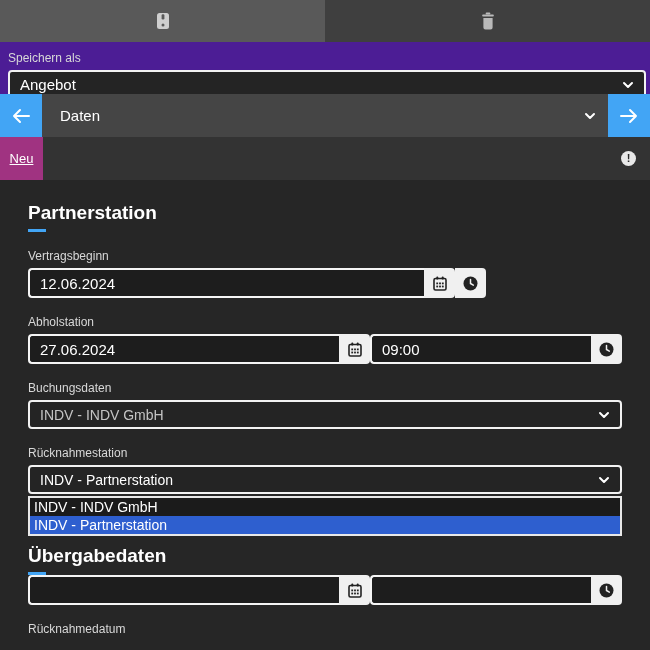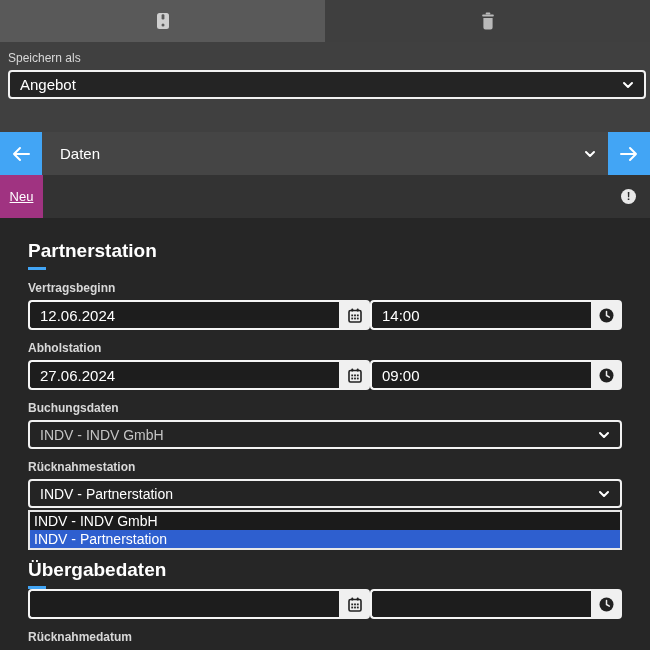--- a/index.html
+++ b/index.html
@@ -13,21 +13,21 @@
 
   
   .tab-bar { display: flex; height: 42px; }
   .tab {
     flex: 1; display: flex; align-items: center; justify-content: center;
     background: #3f3f3f; cursor: pointer;
   }
   .tab.active { background: #595959; }
 
   
-  .save-section { background: #404040; height: 90px; padding: 9px 4px 0 8px; }
+  .save-section { background: #4c1d95; height: 52px; padding: 9px 4px 0 8px; }
   .field-label { font-size: 12px; color: #d8d8d8; display: block; }
   .save-section .field-label { margin-bottom: 5px; }
   .fake-select {
     display: flex; align-items: center;
     border: 2px solid #f2f2f2; border-radius: 4px;
     height: 29px; background: #242424; padding: 0 10px;
     font-size: 15px; color: #fff;
   }
   .fake-select .sel-text { flex: 1; white-space: nowrap; overflow: hidden; }
   .fake-select.dim .sel-text { color: #c4c4c4; }
@@ -57,21 +57,21 @@
   .excl-icon {
     width: 15px; height: 15px; border-radius: 50%; background: #e9e9e9;
     color: #2b2b2b; font-size: 11px; font-weight: bold; line-height: 15px;
     text-align: center; margin-right: 14px;
   }
 
   
   .form { padding: 22px 28px 0 28px; background: #262626; }
   .section-title { font-size: 19px; font-weight: bold; color: #fff; }
   .title-underline { width: 18px; height: 3px; background: #42a5f5; margin-top: 5px; }
-  .form .field-label { margin-top: 11px; margin-bottom: 5px; font-weight: bold; }
+  .form .field-label { margin-top: 17px; margin-bottom: 5px; }
 
   .input-row { display: flex; gap: 0; }
   .input-group { display: flex; }
   .input-group.date-g { flex: 1 1 419px; }
   .input-group.time-g { flex: 0 0 167px; }
   .input-group input {
     flex: 1; min-width: 0; height: 30px;
     background: #1d1d1d; border: 2px solid #f5f5f5; border-right: none;
     border-radius: 4px 0 0 4px; color: #fff; font-size: 15px; padding: 0 10px;
     font-family: "Liberation Sans", sans-serif; outline: none;
@@ -182,21 +182,20 @@
               <rect x="6.1" y="6.5" width="1.8" height="1.8" fill="#222"></rect>
               <rect x="8.9" y="6.5" width="1.8" height="1.8" fill="#222"></rect>
             <rect x="3.3" y="9.6" width="1.8" height="1.8" fill="#222"></rect>
               <rect x="6.1" y="9.6" width="1.8" height="1.8" fill="#222"></rect>
               <rect x="8.9" y="9.6" width="1.8" height="1.8" fill="#222"></rect>
           </svg>
         </span>
       </button>
     </div>
     <div class="input-group time-g">
-      <input type="text" value="14:00" style="">
       <button class="icon-btn">
         <span>
           <svg class="icon-svg" width="15" height="15" viewBox="0 0 15 15">
             <circle cx="7.5" cy="7.5" r="7" fill="#222"></circle>
             <polyline points="7.5,3.4 7.5,7.5 10.3,9.1" fill="none" stroke="#f0f0f0" stroke-width="1.5" stroke-linecap="round"></polyline>
           </svg>
         </span>
       </button>
     </div>
   </div>

